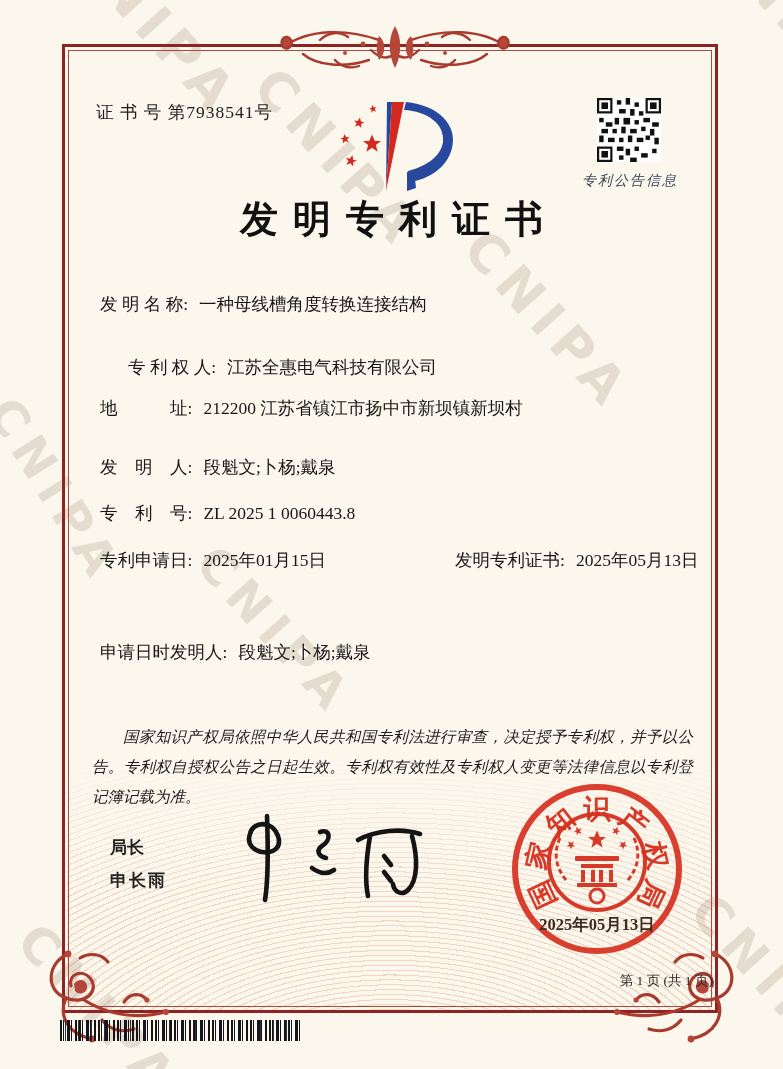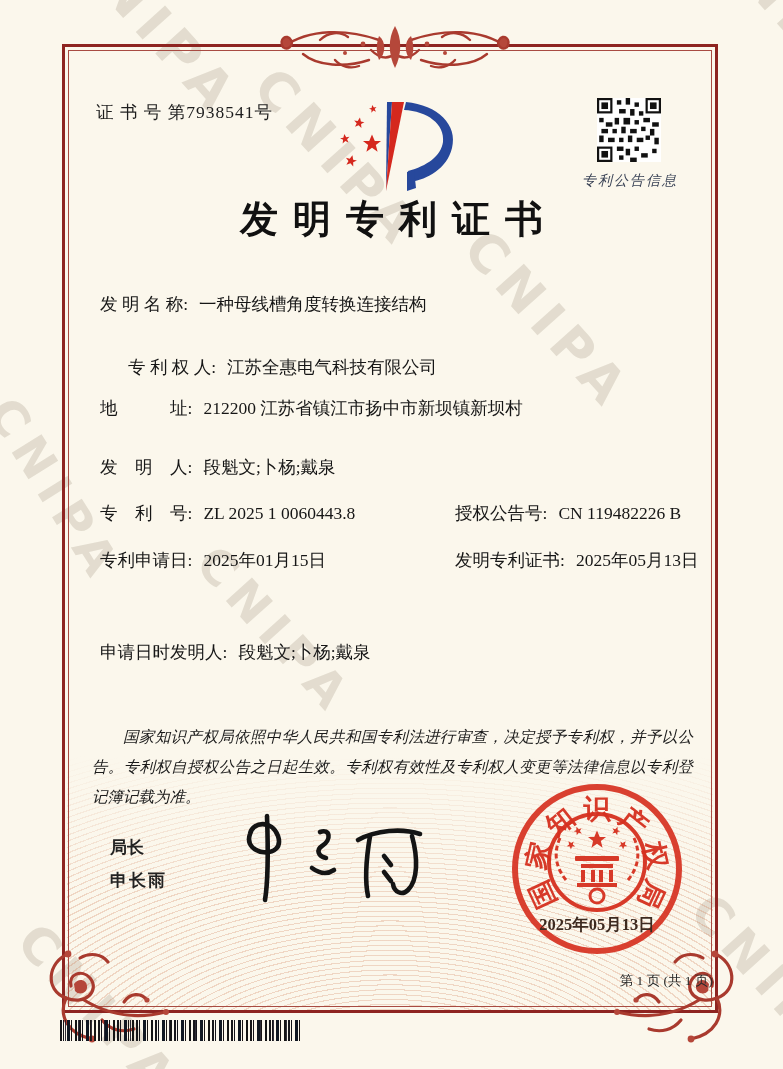--- a/index.html
+++ b/index.html
@@ -221,23 +221,20 @@
     <span class="lab">专 利 权 人:</span><span class="val">江苏全惠电气科技有限公司</span>
   </div>
   <div class="row" style="top:396px;">
     <span class="lab">地　　　址:</span><span class="val">212200 江苏省镇江市扬中市新坝镇新坝村</span>
   </div>
   <div class="row" style="top:455px;">
     <span class="lab">发　明　人:</span><span class="val">段魁文;卜杨;戴泉</span>
   </div>
   <div class="row" style="top:501px;width:620px;">
     <span class="lab">专　利　号:</span><span class="val">ZL 2025 1 0060443.8</span>
-    <span class="col2">
-      <span class="lab">授权公告号:</span><span class="val">CN 119482226 B</span>
-    </span>
   </div>
   <div class="row" style="top:548px;width:620px;">
     <span class="lab">专利申请日:</span><span class="val">2025年01月15日</span>
     <span class="col2">
       <span class="lab">发明专利证书:</span><span class="val">2025年05月13日</span>
     </span>
   </div>
   <div class="row" style="top:640px;">
     <span class="lab">申请日时发明人:</span><span class="val">段魁文;卜杨;戴泉</span>
   </div>

